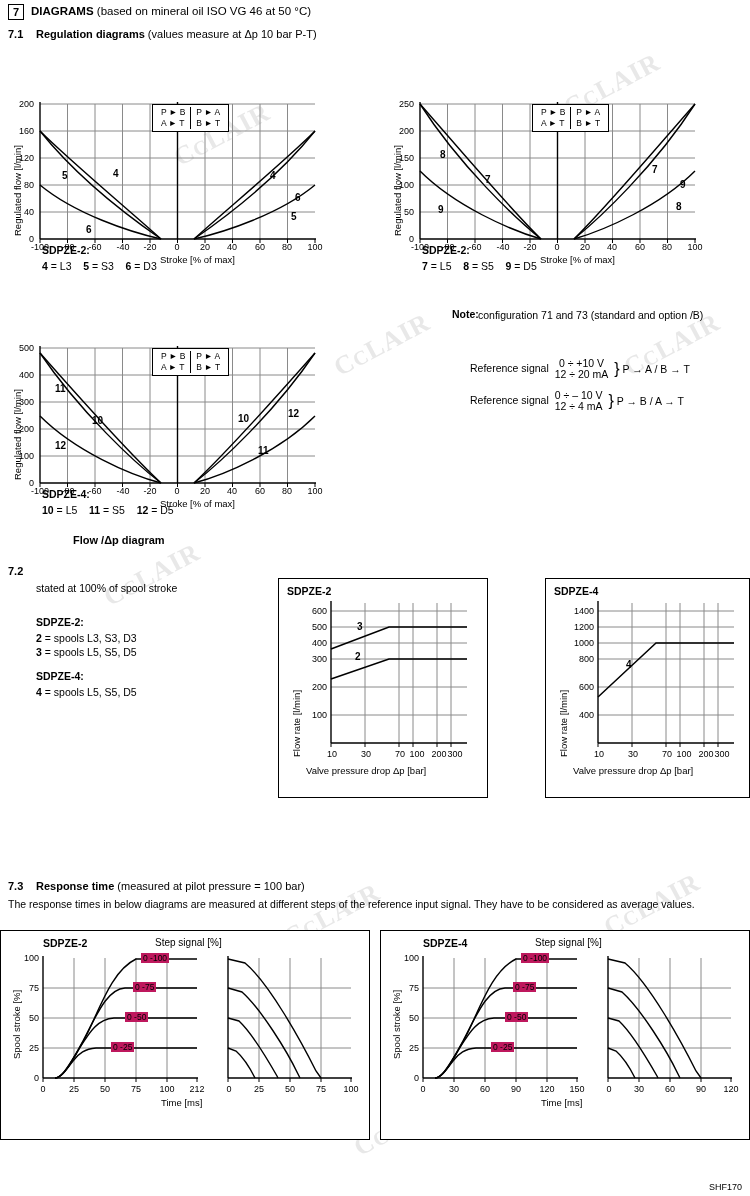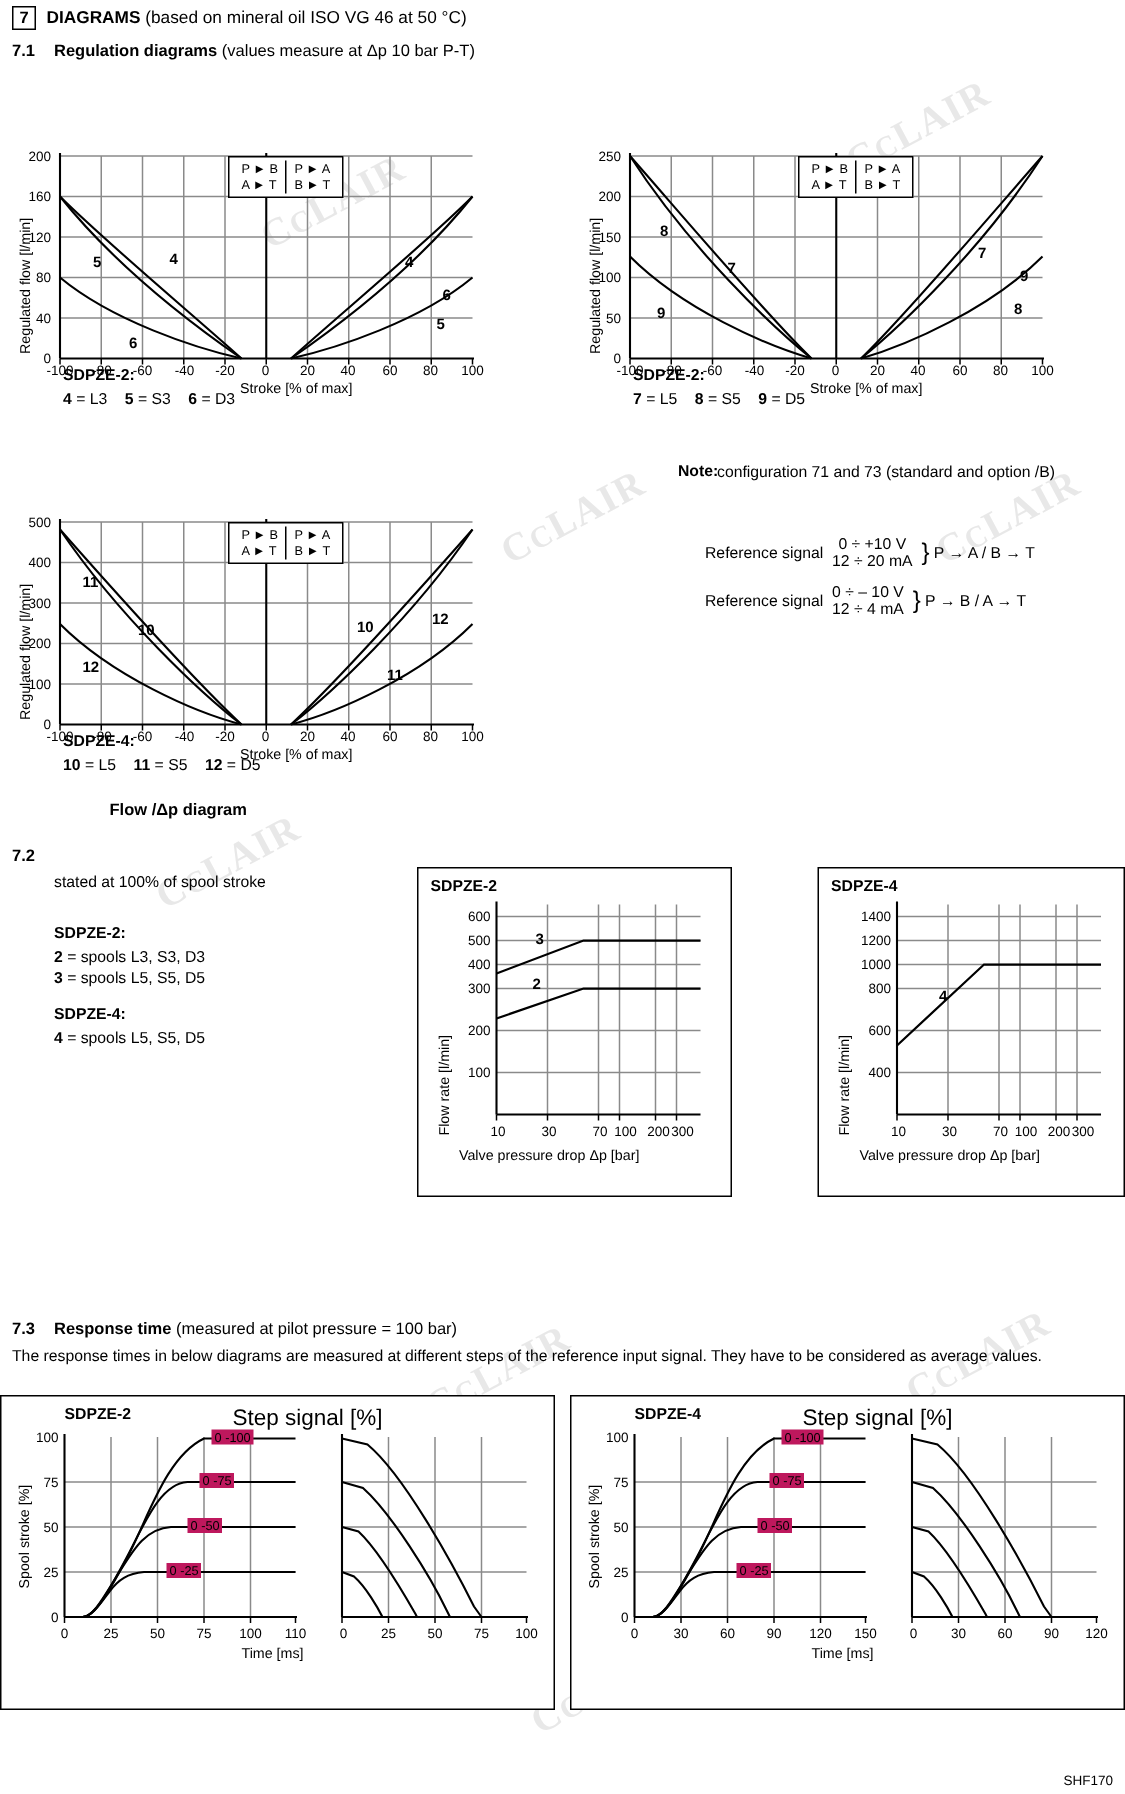--- a/index.html
+++ b/index.html
@@ -54,21 +54,21 @@
   .caption b { font-weight:bold; }
 
   .note-title { position:absolute; font-weight:bold; font-size:10.5px; }
   .note-body { position:absolute; font-size:10.5px; line-height:14px; }
   .ref-row { position:absolute; font-size:10.5px; }
   .frac { display:inline-block; vertical-align:middle; text-align:center; line-height:11px; }
   .frac .top { display:block; }
   .frac .bot { display:block; }
 
   .sig-lbl { position:absolute; font-size:8.5px; background:#be185d; padding:0 2px; border:0; }
-  .step-hdr { position:absolute; font-size:15px;text-align:center; }
+  .step-hdr { position:absolute; font-size:10px;text-align:center; }
   .blk-title { position:absolute; font-weight:bold; font-size:10.5px; }
   .footer-code { position:absolute; right:8px; bottom:4px; font-size:9px; }
   svg { display:block; }
 </style>
 </head>
 <body>
 
 <div class="page">
 
   <div class="wm" style="left:170px; top:120px;">C<span>C</span>LAIR</div>
@@ -609,21 +609,21 @@
     <div class="sig-lbl" style="left:140px; top:22px;">0 -100</div>
     <div class="sig-lbl" style="left:132px; top:51px;">0 -75</div>
     <div class="sig-lbl" style="left:124px; top:81px;">0 -50</div>
     <div class="sig-lbl" style="left:110px; top:111px;">0 -25</div>
 
     <div class="xtick-txt" style="left:34px; top:153px; width:16px;">0</div>
     <div class="xtick-txt" style="left:65px; top:153px; width:16px;">25</div>
     <div class="xtick-txt" style="left:96px; top:153px; width:16px;">50</div>
     <div class="xtick-txt" style="left:127px; top:153px; width:16px;">75</div>
     <div class="xtick-txt" style="left:156px; top:153px; width:20px;">100</div>
-    <div class="xtick-txt" style="left:186px; top:153px; width:20px;">110</div>
+    <div class="xtick-txt" style="left:186px; top:153px; width:20px;">212</div>
 
     <div class="xtick-txt" style="left:220px; top:153px; width:16px;">0</div>
     <div class="xtick-txt" style="left:250px; top:153px; width:16px;">25</div>
     <div class="xtick-txt" style="left:281px; top:153px; width:16px;">50</div>
     <div class="xtick-txt" style="left:312px; top:153px; width:16px;">75</div>
     <div class="xtick-txt" style="left:340px; top:153px; width:20px;">100</div>
 
     <div class="axis-lbl-x" style="left:160px; top:166px;">Time [ms]</div>
   </div>
 

